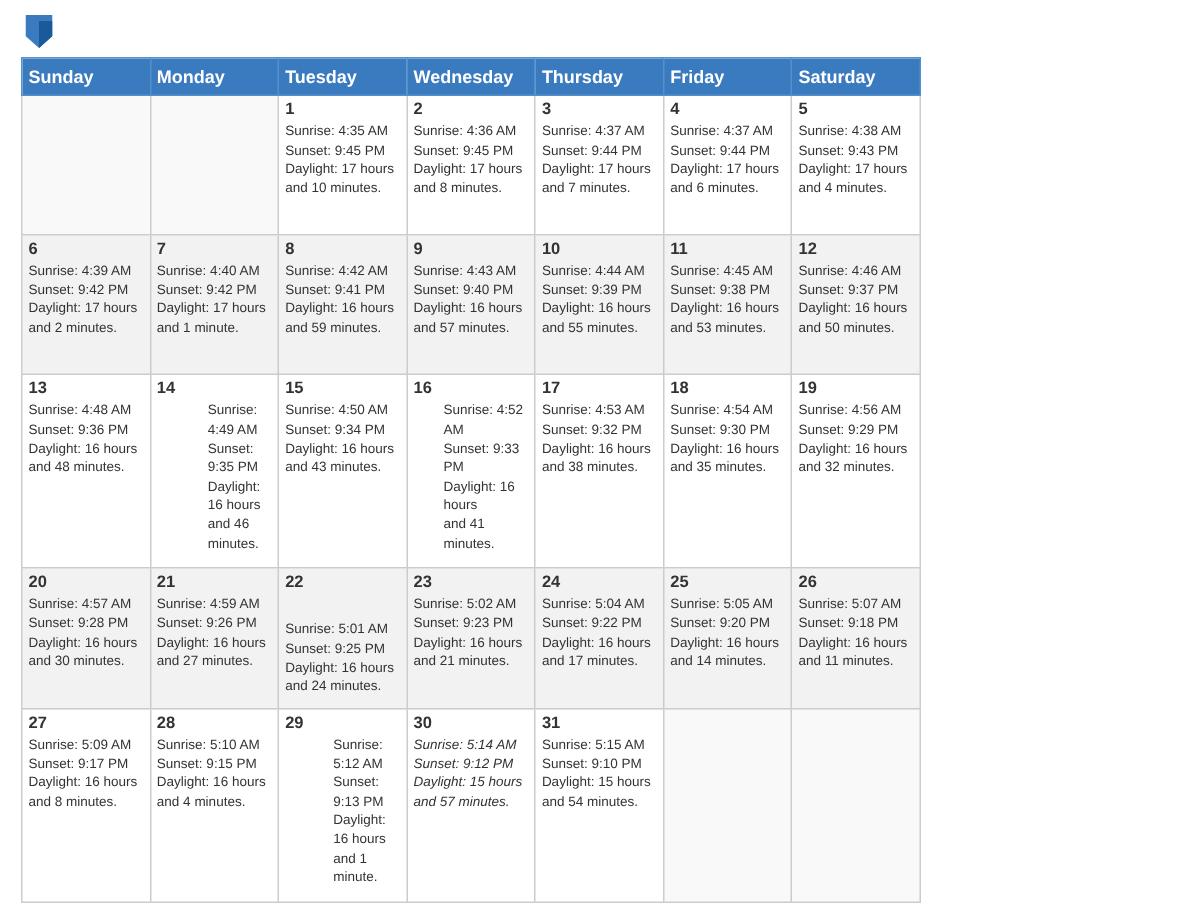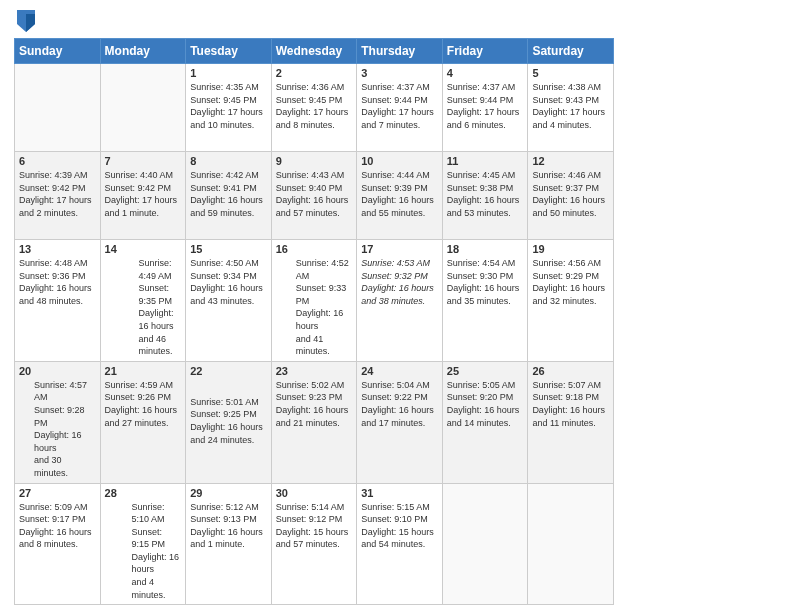--- a/index.html
+++ b/index.html
@@ -253,21 +253,21 @@
           </td>
           <td>
             <span class="day-num">16</span>
             <div class="cell-info" style="white-space: pre-line; margin-left: 20px;">Sunrise: 4:52 AM
 Sunset: 9:33 PM
 Daylight: 16 hours
 and 41 minutes.</div>
           </td>
           <td>
             <span class="day-num">17</span>
-            <div class="cell-info" style="white-space: pre-line; font-style: italic;">Sunrise: 4:53 AM
+            <div class="cell-info" style="white-space: pre-line;">Sunrise: 4:53 AM
 Sunset: 9:32 PM
 Daylight: 16 hours
 and 38 minutes.</div>
           </td>
           <td>
             <span class="day-num">18</span>
             <div class="cell-info" style="white-space: pre-line;">Sunrise: 4:54 AM
 Sunset: 9:30 PM
 Daylight: 16 hours
 and 35 minutes.</div>
@@ -276,21 +276,21 @@
             <span class="day-num">19</span>
             <div class="cell-info" style="white-space: pre-line;">Sunrise: 4:56 AM
 Sunset: 9:29 PM
 Daylight: 16 hours
 and 32 minutes.</div>
           </td>
         </tr>
         <tr class="row-alt">
           <td>
             <span class="day-num">20</span>
-            <div class="cell-info" style="white-space: pre-line; margin-left: 15px;">Sunrise: 4:57 AM
+            <div class="cell-info" style="white-space: pre-line;">Sunrise: 4:57 AM
 Sunset: 9:28 PM
 Daylight: 16 hours
 and 30 minutes.</div>
           </td>
           <td>
             <span class="day-num">21</span>
             <div class="cell-info" style="white-space: pre-line;">Sunrise: 4:59 AM
 Sunset: 9:26 PM
 Daylight: 16 hours
 and 27 minutes.</div>
@@ -334,35 +334,35 @@
         <tr>
           <td>
             <span class="day-num">27</span>
             <div class="cell-info" style="white-space: pre-line;">Sunrise: 5:09 AM
 Sunset: 9:17 PM
 Daylight: 16 hours
 and 8 minutes.</div>
           </td>
           <td>
             <span class="day-num">28</span>
-            <div class="cell-info" style="white-space: pre-line; margin-left: 27px;">Sunrise: 5:10 AM
+            <div class="cell-info" style="white-space: pre-line;">Sunrise: 5:10 AM
 Sunset: 9:15 PM
 Daylight: 16 hours
 and 4 minutes.</div>
           </td>
           <td>
             <span class="day-num">29</span>
-            <div class="cell-info" style="white-space: pre-line;">Sunrise: 5:12 AM
+            <div class="cell-info" style="white-space: pre-line; margin-left: 32px;">Sunrise: 5:12 AM
 Sunset: 9:13 PM
 Daylight: 16 hours
 and 1 minute.</div>
           </td>
           <td>
             <span class="day-num">30</span>
-            <div class="cell-info" style="white-space: pre-line;">Sunrise: 5:14 AM
+            <div class="cell-info" style="white-space: pre-line; font-style: italic;">Sunrise: 5:14 AM
 Sunset: 9:12 PM
 Daylight: 15 hours
 and 57 minutes.</div>
           </td>
           <td>
             <span class="day-num">31</span>
             <div class="cell-info" style="white-space: pre-line;">Sunrise: 5:15 AM
 Sunset: 9:10 PM
 Daylight: 15 hours
 and 54 minutes.</div>

